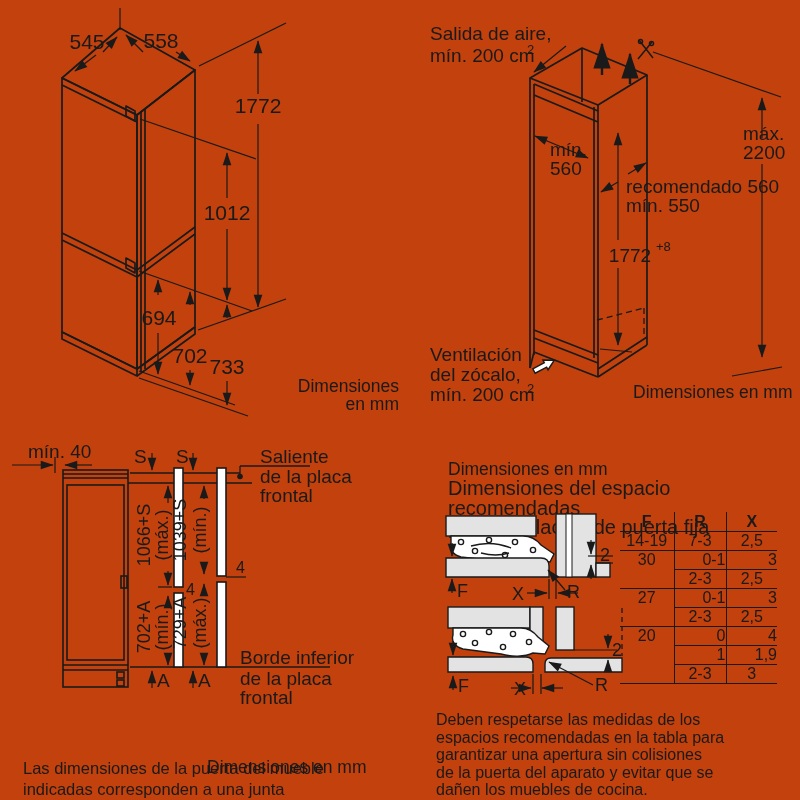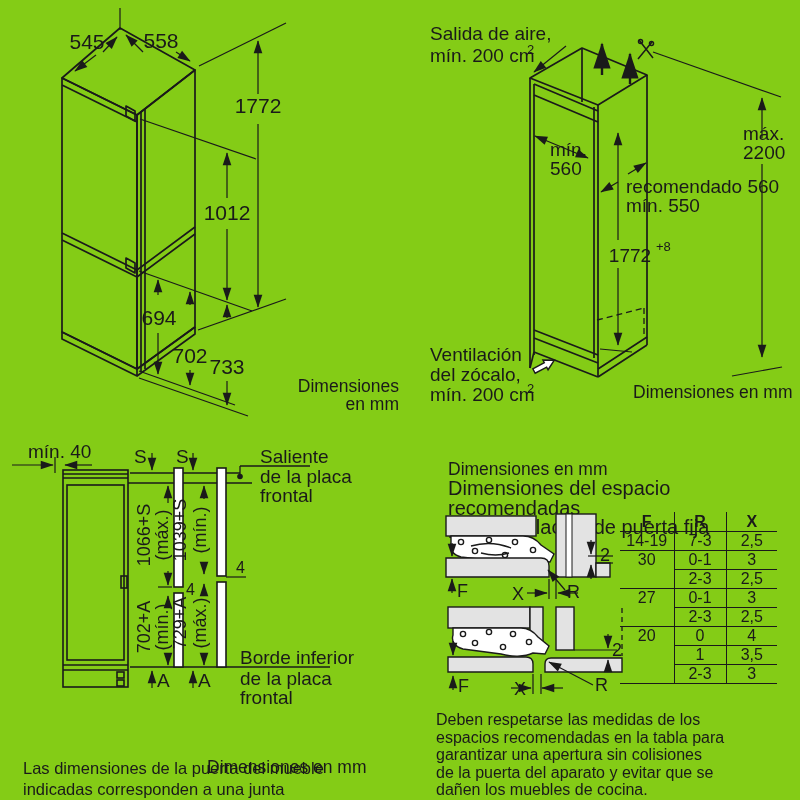--- a/index.html
+++ b/index.html
@@ -1,36 +1,36 @@
 <!DOCTYPE html>
 <html><head>
 <meta charset="utf-8">
 <style>
   html,body{margin:0;padding:0;background:#fff;}
-  #page{position:relative;width:800px;height:800px;background:#84cc16;overflow:hidden;
+  #page{position:relative;width:800px;height:800px;background:#c2410c;overflow:hidden;
         font-family:"Liberation Sans",sans-serif;color:#1a1a1a;}
   .abs{position:absolute;}
   svg{display:block;overflow:visible;}
   svg text{font-family:"Liberation Sans",sans-serif;fill:#1a1a1a;}
   .tBig{font-size:21px;}
   .tLab{font-size:18px;}
   .tMid{font-size:19px;}
   .tSm{font-size:16px;}
   .tSup{font-size:13px;}
   .txt{font-size:16.5px;line-height:21px;white-space:pre-line;color:#1a1a1a;}
   .units{font-size:17.5px;color:#1a1a1a;white-space:pre-line;}
   .note{font-size:16px;line-height:17.5px;}
   .head{font-size:20px;line-height:19.5px;}
   
   table.dim{border-collapse:collapse;table-layout:fixed;font-size:16px;text-align:center;}
   table.dim th,table.dim td{padding:0;height:18px;font-weight:normal;line-height:18px;}
   table.dim th{font-weight:bold;height:19px;border-bottom:1.6px solid #1a1a1a;}
   table.dim .vr{border-right:1.6px solid #1a1a1a;}
   tr.full td{border-bottom:1.6px solid #1a1a1a;}
-  tr.part td.rr,tr.part td.xx{border-bottom:1.6px solid #1a1a1a;}
+  tr.part td.rr,tr.part td.xx{border-bottom:1.6px solid #1a1a1a;text-align:right;}
 </style>
 </head>
 <body>
 
 <div id="page">
 
   <svg class="abs" style="left:0;top:0" width="420" height="435" viewBox="0 0 420 435">
     <defs>
       <marker id="a1" viewBox="0 0 12 10" markerWidth="12" markerHeight="10" refX="11" refY="5" orient="auto-start-reverse">
         <path d="M0.8,1.4 L11.6,5 L0.8,8.6 Z" fill="#1a1a1a"></path>
@@ -361,21 +361,21 @@
         <td class="xx">2,5</td>
       </tr>
       <tr class="part">
         <td class="vr ff">20</td>
         <td class="vr rr">0</td>
         <td class="xx">4</td>
       </tr>
       <tr class="part">
         <td class="vr ff"></td>
         <td class="vr rr">1</td>
-        <td class="xx">3,5</td>
+        <td class="xx">1,9</td>
       </tr>
       <tr class="full">
         <td class="vr ff"></td>
         <td class="vr rr">2-3</td>
         <td class="xx">3</td>
       </tr>
     </tbody>
   </table>
 
   <div class="abs txt note" style="left:436px;top:711px;width:340px">Deben respetarse las medidas de los

